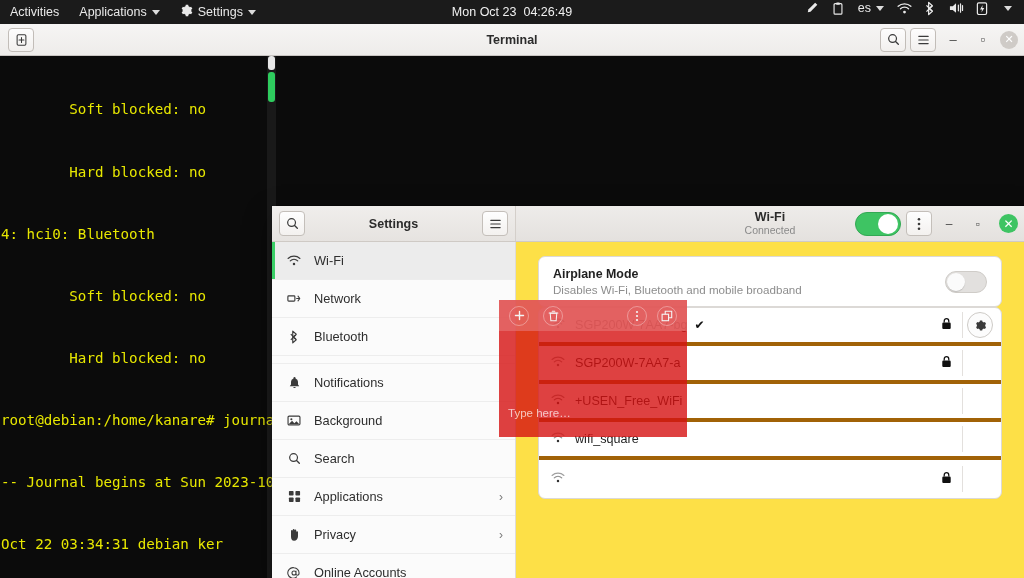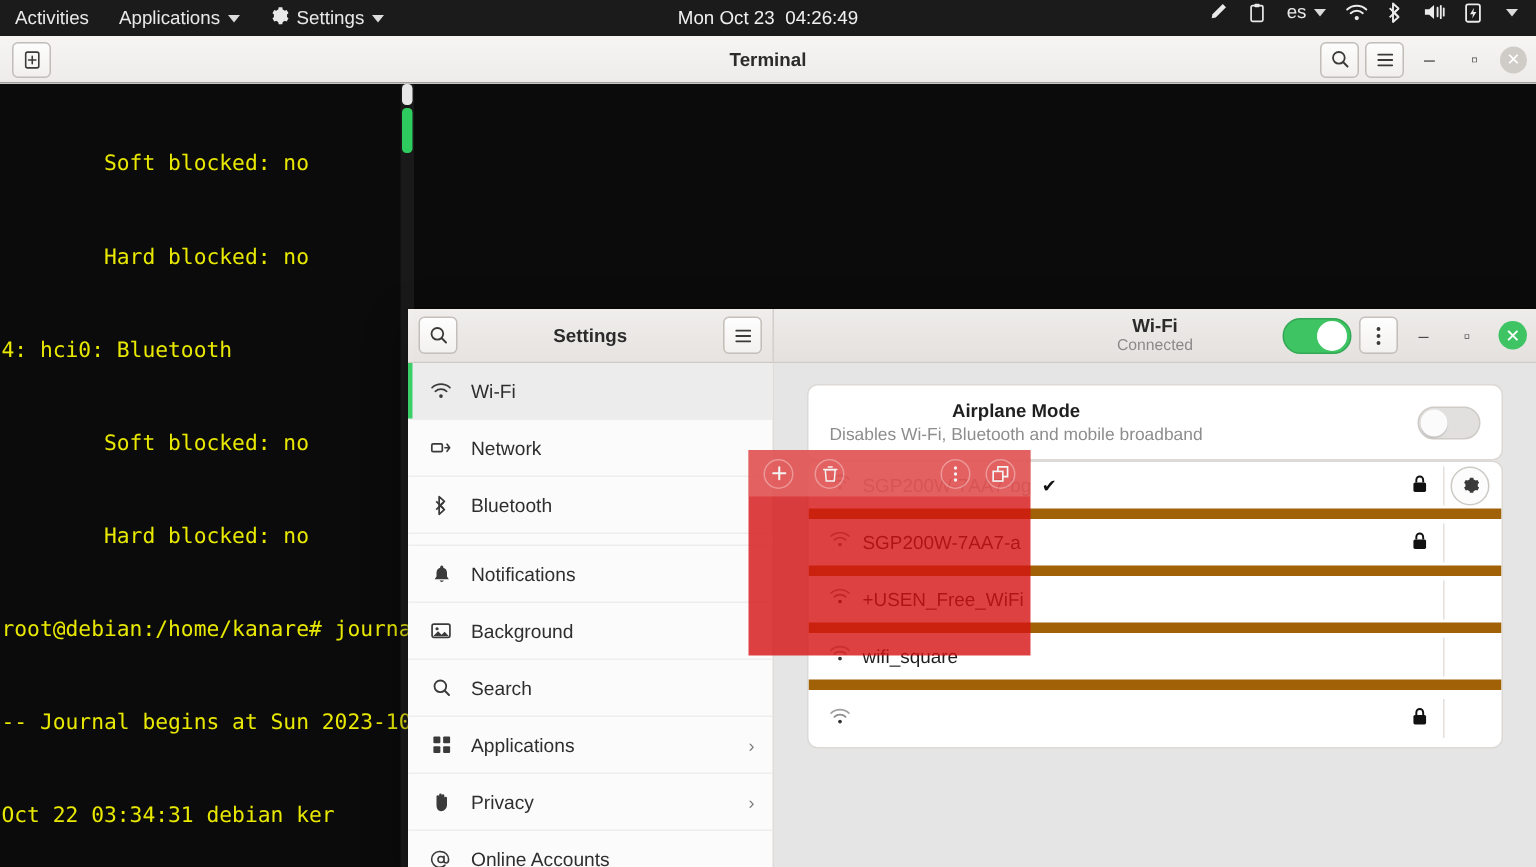--- a/index.html
+++ b/index.html
@@ -124,33 +124,33 @@
     height: 38px; display: flex; align-items: center; gap: 12px;
     padding: 0 12px 0 14px; font-size: 12.8px; color: #2e2e2e;
     border-bottom: 1px solid #ededed; position: relative;
   }
   .side-item.sel { background: #ececec; }
   .side-item.sel::before { content:""; position:absolute; left:0; top:0; bottom:0; width:3px; background:#2ecc5e; }
   .side-item .si-ico { width: 16px; text-align: center; font-size: 13px; color: #3a3a3a; display:flex; align-items:center; justify-content:center;}
   .side-item .si-chev { margin-left: auto; color: #7a7a7a; font-size: 12px; }
   .sep-gap { height: 8px; background: #fbfbfb; border-bottom: 1px solid #ededed;}
 
-  .panel { flex: 1; background: #e5e5e5; padding: 14px 22px 0 22px; overflow: hidden; position: relative; text-align: center; }
+  .panel { flex: 1; background: #fde047; padding: 14px 22px 0 22px; overflow: hidden; position: relative; }
   .card {
     background: #fff; border: 1px solid #dcd9d6; border-radius: 7px;
     padding: 10px 14px; display: flex; align-items: center;
   }
   .card .ct { font-size: 12.4px; font-weight: bold; color: #1f1f1f; }
   .card .cs { font-size: 11.6px; color: #8d8d8d; margin-top: 2px; }
   .sec-head { display: flex; align-items: center; gap: 8px; margin: 16px 0 7px 2px; }
   .sec-head .sh-t { font-size: 12.4px; font-weight: bold; color: #3b3b3b; }
   .sec-head .sh-r { color: #9a9a9a; font-size: 13px; }
   .netlist { background: #fff; border: 1px solid #dcd9d6; border-radius: 7px; overflow: hidden; }
   .netrow { height: 38px; display: flex; align-items: center; padding: 0 4px 0 12px;
-            border-bottom: 7px solid #a16207; font-size: 12.6px; color: #1f1f1f; }
+            border-bottom: 4px solid #a16207; font-size: 12.6px; color: #1f1f1f; }
   .netrow:last-child { border-bottom: none; }
   .netrow .wifi-ico { width: 18px; color: #4c4c4c; font-size: 12px; }
   .netrow .nm { margin-left: 6px; }
   .netrow .chk { margin-left: 7px; color: #111; font-size: 12px; }
   .netrow .lock { margin-left: auto; color: #111; font-size: 12px; padding-right: 6px;}
   .netrow .divider { width: 1px; height: 26px; background: #e3e0dd; margin: 0 4px; }
   .gear-btn { width: 26px; height: 26px; border-radius: 50%; border: 1px solid #cdcac6;
               display: flex; align-items: center; justify-content: center; color: #3a3a3a;
               font-size: 12px; background: #fcfcfc; margin-right: 4px;}
 
@@ -602,15 +602,18 @@
             </svg>
         </div>
         <div class="rw-ico">
           <svg width="12" height="12" viewBox="0 0 13 13">
               <rect x="1.2" y="4.6" width="7" height="7" fill="none" stroke="#f4f4f4" stroke-width="1.2"></rect>
               <path d="M4.6 4.6V1.4h7v7H8.2" fill="none" stroke="#f4f4f4" stroke-width="1.2"></path>
             </svg>
         </div>
       </div>
     </div>
+    <div class="rw-body">
+      <div class="rw-placeholder">Type here…</div>
+    </div>
   </div>
 
 </div>
 
 </body></html>

